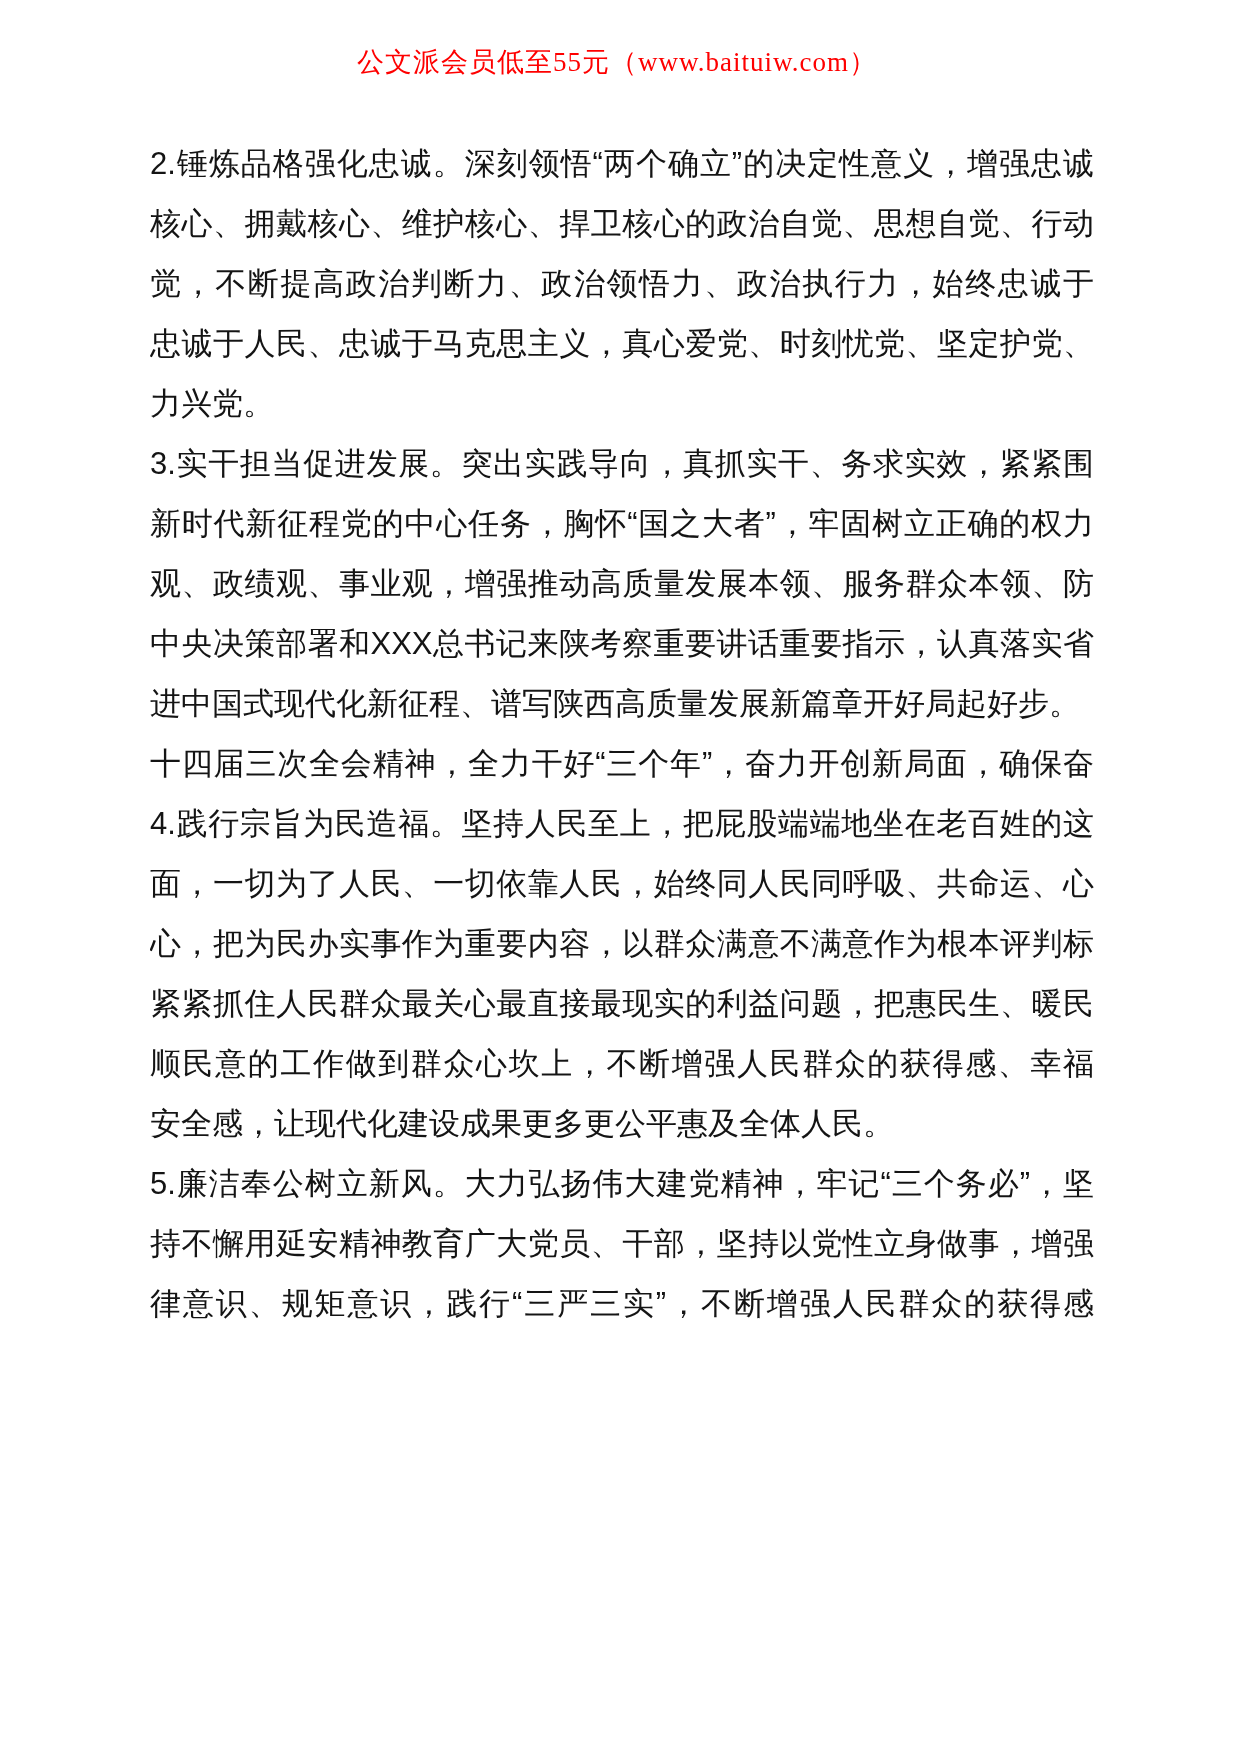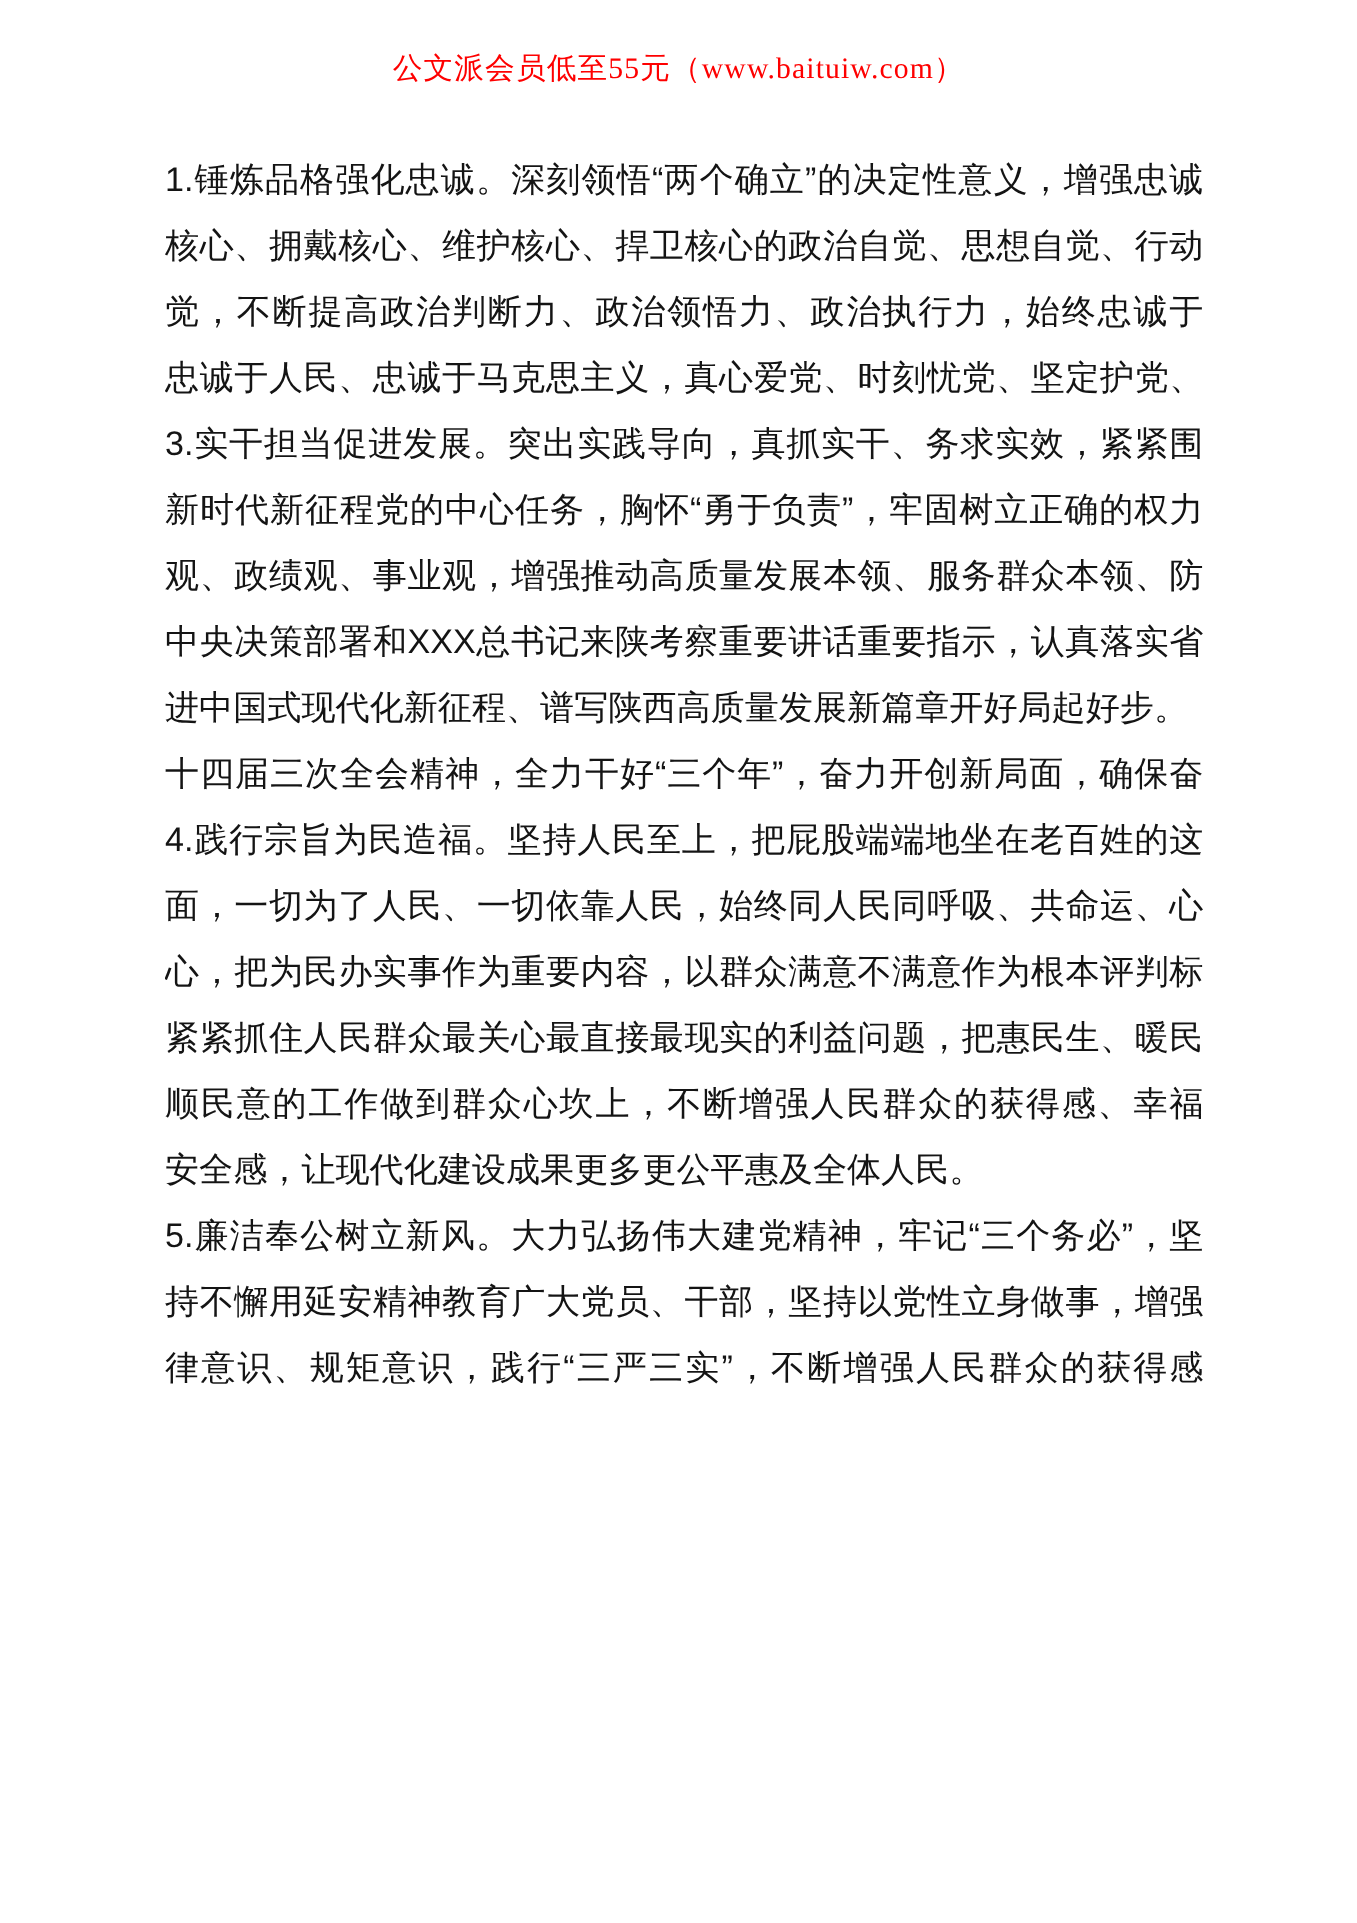--- a/index.html
+++ b/index.html
@@ -46,29 +46,30 @@
 </head>
 <body>
 
 <div class="page">
 
   <div class="watermark header">公文派会员低至55元（www.baituiw.com）</div>
 
   <div class="doc-body">
 
     <div class="para">
-      <div class="line">1.锤炼品格强化忠诚。深刻领悟“两个确立”的决定性意义，增强忠诚</div>
+      <div class="line">2.锤炼品格强化忠诚。深刻领悟“两个确立”的决定性意义，增强忠诚</div>
       <div class="line">核心、拥戴核心、维护核心、捍卫核心的政治自觉、思想自觉、行动自</div>
       <div class="line">觉，不断提高政治判断力、政治领悟力、政治执行力，始终忠诚于党、</div>
       <div class="line">忠诚于人民、忠诚于马克思主义，真心爱党、时刻忧党、坚定护党、全</div>
+      <div class="line line--end">力兴党。</div>
     </div>
 
     <div class="para">
       <div class="line">3.实干担当促进发展。突出实践导向，真抓实干、务求实效，紧紧围绕</div>
-      <div class="line">新时代新征程党的中心任务，胸怀“勇于负责”，牢固树立正确的权力</div>
+      <div class="line">新时代新征程党的中心任务，胸怀“国之大者”，牢固树立正确的权力</div>
       <div class="line">观、政绩观、事业观，增强推动高质量发展本领、服务群众本领、防范</div>
       <div class="line">中央决策部署和XXX总书记来陕考察重要讲话重要指示，认真落实省委</div>
       <div class="line line--end">进中国式现代化新征程、谱写陕西高质量发展新篇章开好局起好步。</div>
       <div class="line">十四届三次全会精神，全力干好“三个年”，奋力开创新局面，确保奋</div>
     </div>
 
     <div class="para">
       <div class="line">4.践行宗旨为民造福。坚持人民至上，把屁股端端地坐在老百姓的这一</div>
       <div class="line">面，一切为了人民、一切依靠人民，始终同人民同呼吸、共命运、心连</div>
       <div class="line">心，把为民办实事作为重要内容，以群众满意不满意作为根本评判标准</div>

